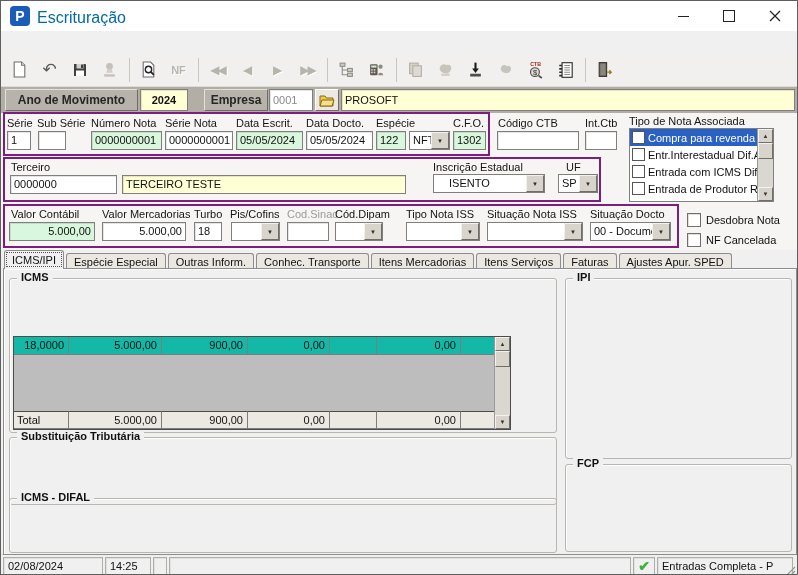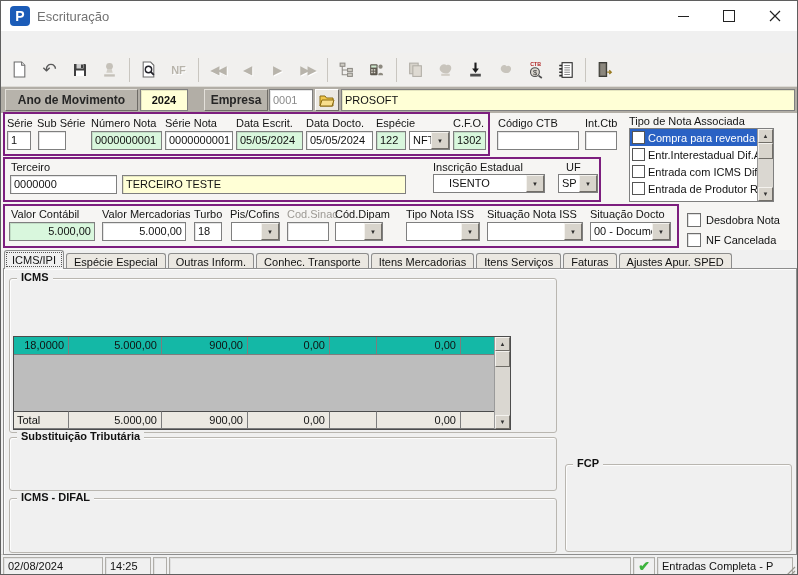--- a/index.html
+++ b/index.html
@@ -3,21 +3,21 @@
 <meta charset="utf-8">
 <style>
   html,body{margin:0;padding:0;background:#ffffff;}
   .window{position:relative;width:798px;height:575px;background:#f0f0f0;
     font-family:"Liberation Sans",sans-serif;font-size:11px;color:#111;
     border:1px solid #5f5f5f;box-sizing:border-box;overflow:hidden;}
   
   .titlebar{position:absolute;left:0;top:0;width:100%;height:30px;background:#ffffff;}
   .applogo{position:absolute;left:9px;top:5px;width:20px;height:20px;background:#1b5cb8;
     border-radius:4px;color:#fff;font-weight:bold;font-size:14px;display:flex;align-items:center;justify-content:center;}
-  .apptitle{position:absolute;left:36px;top:8px;font-size:13px;color:#737373;}
+  .apptitle{position:absolute;left:36px;top:8px;font-size:16px;color:#0369a1;}
   .winbtn{position:absolute;top:0;width:44px;height:30px;display:flex;align-items:center;justify-content:center;}
   .glyph-min{width:11px;border-bottom:1px solid #222;height:1px;display:block;}
   .glyph-max{width:10px;height:10px;border:1px solid #222;display:block;}
   .menubar{position:absolute;left:0;top:30px;width:100%;height:22px;background:#f4f3f1;border-bottom:1px solid #e2e0dc;display:flex;align-items:center;padding-left:8px;box-sizing:border-box;gap:22px;}
   .menuitem{padding:2px 2px;font-size:12px;color:#111;}
   .toolbar{position:absolute;left:0;top:52px;width:100%;height:34px;background:#f1f0ee;border-bottom:1px solid #dddbd6;display:flex;align-items:center;padding-left:4px;box-sizing:border-box;}
   .tb{width:29px;height:28px;border:1px solid transparent;background:transparent;display:flex;align-items:center;justify-content:center;padding:0;margin-right:1px;}
   .tbsep{width:1px;height:24px;background:#c9c6c0;margin:0 4px;}
   .dis-txt{font-weight:bold;font-size:11px;color:#b8b4ab;text-shadow:1px 1px 0 #ffffff;}
   .nav{font-size:12px;color:#b8b4ab;text-shadow:1px 1px 0 #ffffff;letter-spacing:-2px;}
@@ -428,21 +428,21 @@
         <path d="M4.2 11.8l2.7 2L3.2 14.6z" fill="#e9c08e"></path>
         <path d="M2.5 15c4 1.2 8.5.4 11.5-1" stroke="#2a3fd0" fill="none" stroke-width="1.1"></path>
       </svg>
   </div>
   <div class="pushbtn" style="left:516px;top:384px;width:30px;height:28px;">
     <svg width="18" height="18" viewBox="0 0 16 16">
         <rect x="2" y="6.6" width="12" height="3" rx="1" fill="#c22222"></rect>
       </svg>
   </div>
 
-  <div class="grp" style="left:8px;top:436px;width:548px;height:54px;">
+  <div class="grp" style="left:8px;top:436px;width:548px;height:68px;">
     <span class="grp-title">Substituição Tributária</span>
   </div>
   <div class="cbrow" style="left:22px;top:465px;">
       <span class="cbox"></span>
       <span>Substituto</span>
     </div>
   <span class="lbl" style="left:128px;top:448px;">Base de Cálculo</span>
   <div class="fld right" style="left:126px;top:462px;width:83px;">0,00</div>
   <span class="lbl" style="left:216px;top:448px;">Imposto Retido</span>
   <div class="fld right" style="left:214px;top:462px;width:83px;">0,00</div>
@@ -457,20 +457,23 @@
   </div>
   <span class="lbl" style="left:16px;top:509px;">ICMS FCP UF Destino</span>
   <div class="fld right" style="left:16px;top:523px;width:104px;">0,00</div>
   <span class="lbl" style="left:135px;top:509px;">ICMS UF Destino</span>
   <div class="fld right" style="left:135px;top:523px;width:104px;">0,00</div>
   <span class="lbl" style="left:253px;top:509px;">ICMS Total UF Destino</span>
   <div class="fld right" style="left:253px;top:523px;width:104px;">0,00</div>
   <span class="lbl" style="left:370px;top:509px;">ICMS Total UF Origem</span>
   <div class="fld right" style="left:370px;top:523px;width:104px;">0,00</div>
 
+  <div class="grp" style="left:564px;top:277px;width:227px;height:181px;">
+    <span class="grp-title">IPI</span>
+  </div>
   <span class="lbl" style="left:576px;top:289px;">Base de Cálculo</span>
   <div class="fld right" style="left:575px;top:302px;width:87px;">0,00</div>
   <span class="lbl" style="left:678px;top:289px;">Imposto</span>
   <div class="fld right" style="left:677px;top:302px;width:87px;">0,00</div>
   <span class="lbl" style="left:576px;top:331px;">Isentas</span>
   <div class="fld right" style="left:575px;top:344px;width:87px;">0,00</div>
   <span class="lbl" style="left:678px;top:331px;">Outras</span>
   <div class="fld right" style="left:677px;top:344px;width:87px;">0,00</div>
   <span class="lbl" style="left:576px;top:373px;">IPI não Creditado</span>
   <div class="fld right" style="left:575px;top:386px;width:87px;">0,00</div>

